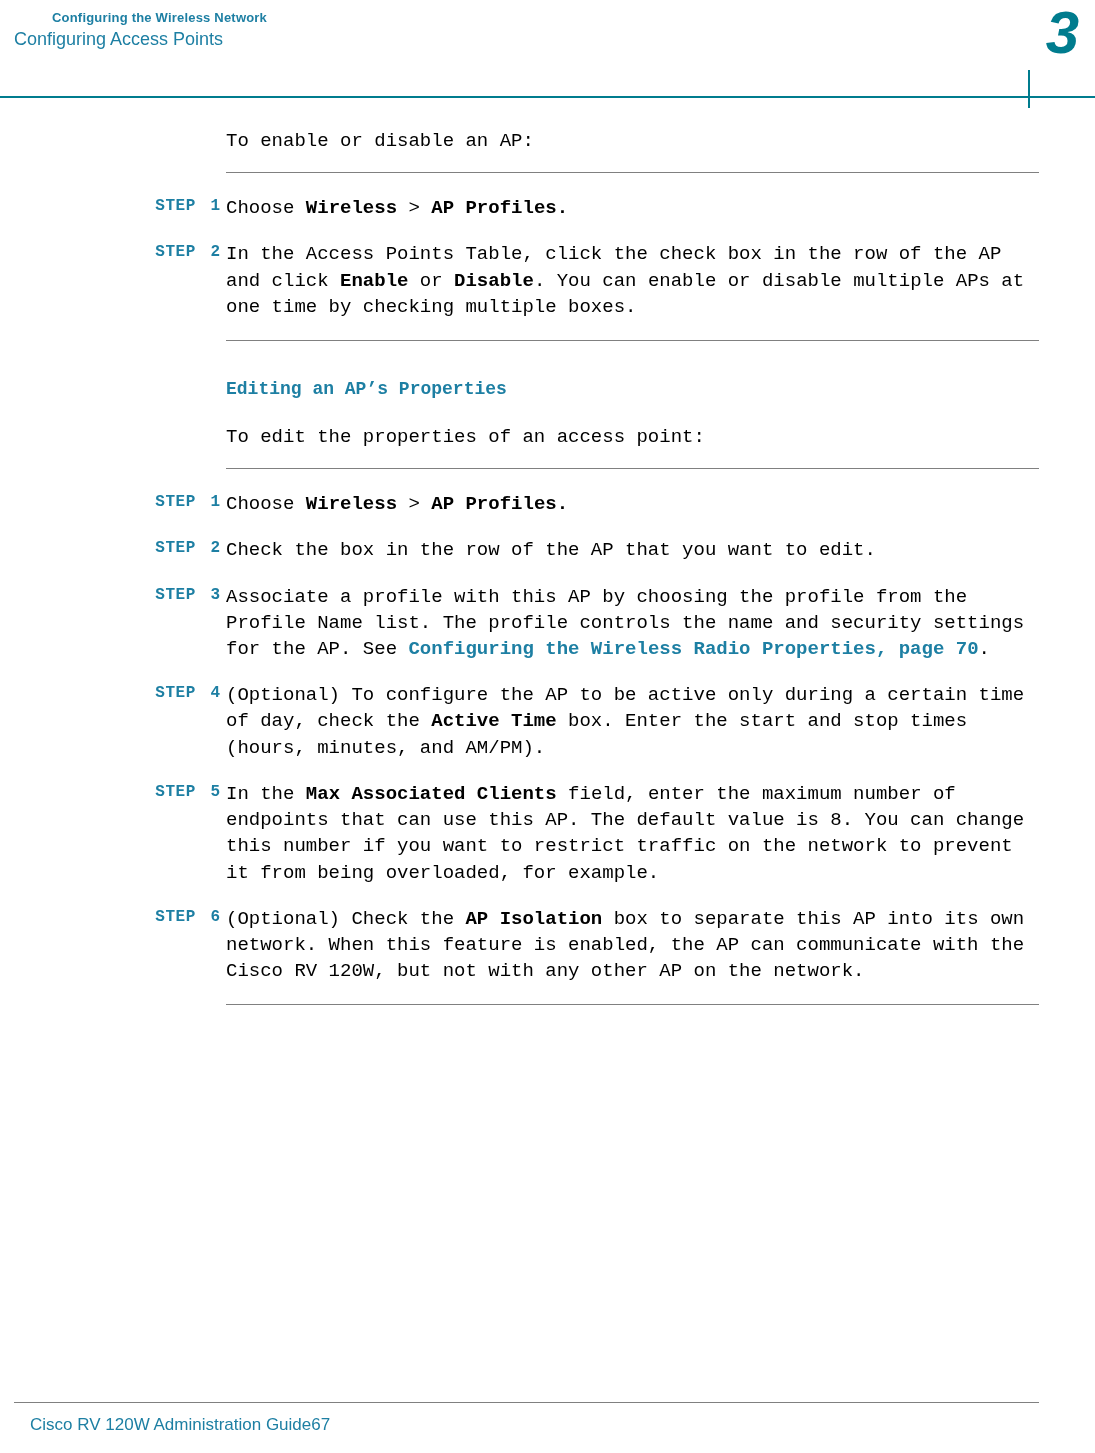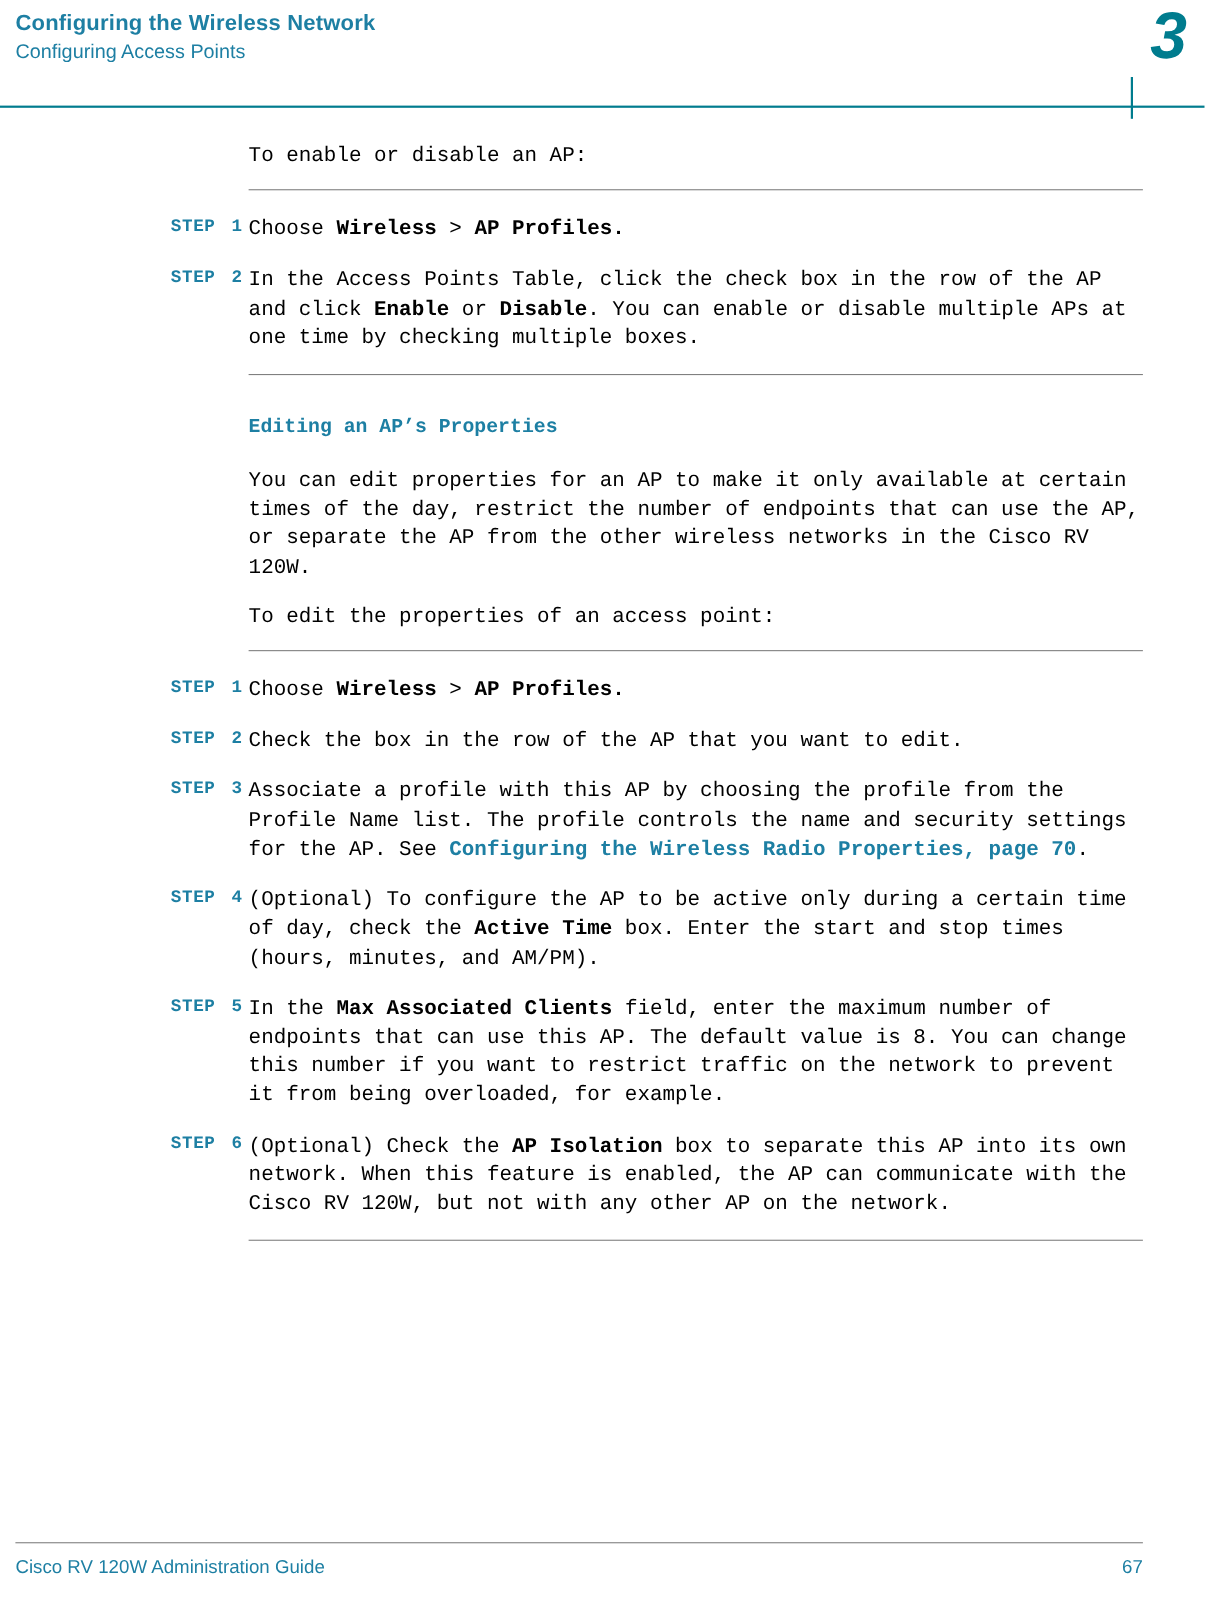--- a/index.html
+++ b/index.html
@@ -16,22 +16,23 @@
     box-sizing: border-box;
     padding: 10px 56px 0 14px;
   }
   .header {
     position: relative;
     height: 82px;
   }
   .chapter-title {
     color: #1d7fa3;
     font-weight: bold;
-    font-size: 20px;
+    font-size: 13px;
     letter-spacing: 0.2px;
+    margin-left: 38px;
   }
   .chapter-sub {
     color: #1d7fa3;
     font-size: 18px;
     margin-top: 4px;
     font-weight: normal;
   }
   .chapter-number {
     position: absolute;
     right: -40px;
@@ -112,25 +113,25 @@
 
   .footer-rule {
     position: absolute;
     left: 14px;
     right: 56px;
     bottom: 50px;
     border-top: 1px solid #808080;
   }
   .footer {
     position: absolute;
-    left: 14px;
+    left: 30px;
     right: 56px;
     bottom: 18px;
     display: flex;
-    justify-content: space-between;
+    justify-content: flex-start;
     color: #1d7fa3;
     font-size: 17px;
   }
   .footer .page-num { color: #1d7fa3; }
 
   .step-body p { margin: 0; }
   .steps-group { margin-top: 16px; }
 </style>
 </head>
 <body>
@@ -161,21 +162,20 @@
           <div class="step-body">
             <p><span>In the Access Points Table, click the check box in the row of the AP and click </span><span class="bold">Enable</span><span> or </span><span class="bold">Disable</span><span>. You can enable or disable multiple APs at one time by checking multiple boxes.</span></p>
           </div>
         </div>
       </div>
 
     <hr class="thin-rule bottom">
 
     <div class="section-heading">Editing an AP’s Properties</div>
 
-    <p>You can edit properties for an AP to make it only available at certain times of the day, restrict the number of endpoints that can use the AP, or separate the AP from the other wireless networks in the Cisco RV 120W.</p>
     <p>To edit the properties of an access point:</p>
 
     <hr class="thin-rule top">
 
     <div class="steps-group" id="steps2">
         <div class="step-block">
           <div class="step-label"><span>STEP</span><span class="step-num">1</span></div>
           <div class="step-body">
             <p><span>Choose </span><span class="bold">Wireless</span><span> &gt; </span><span class="bold">AP Profiles.</span></p>
           </div>

